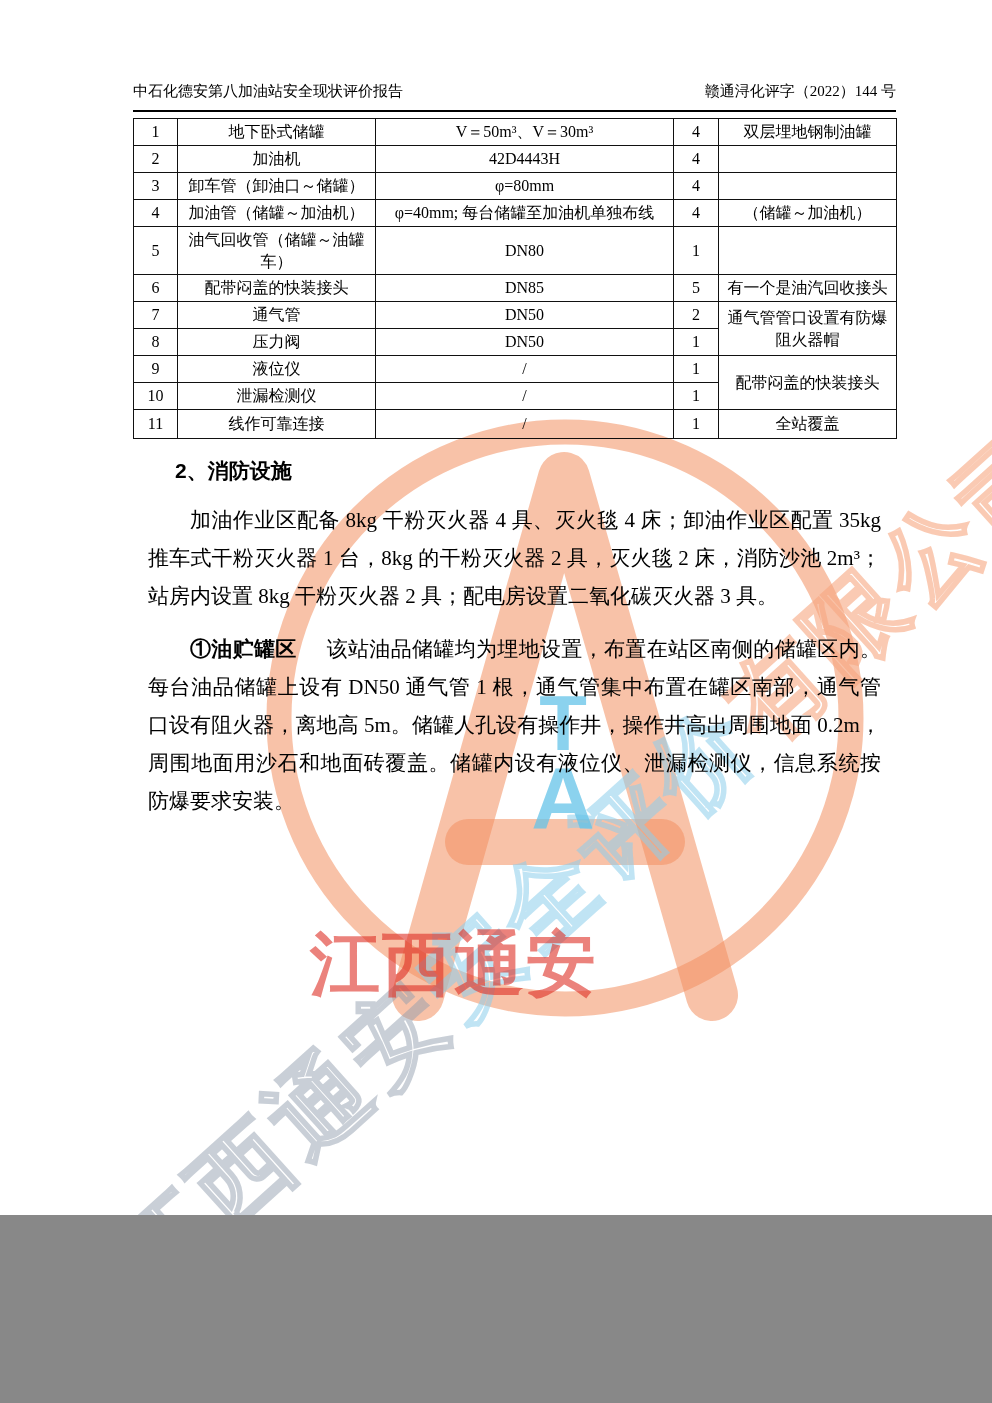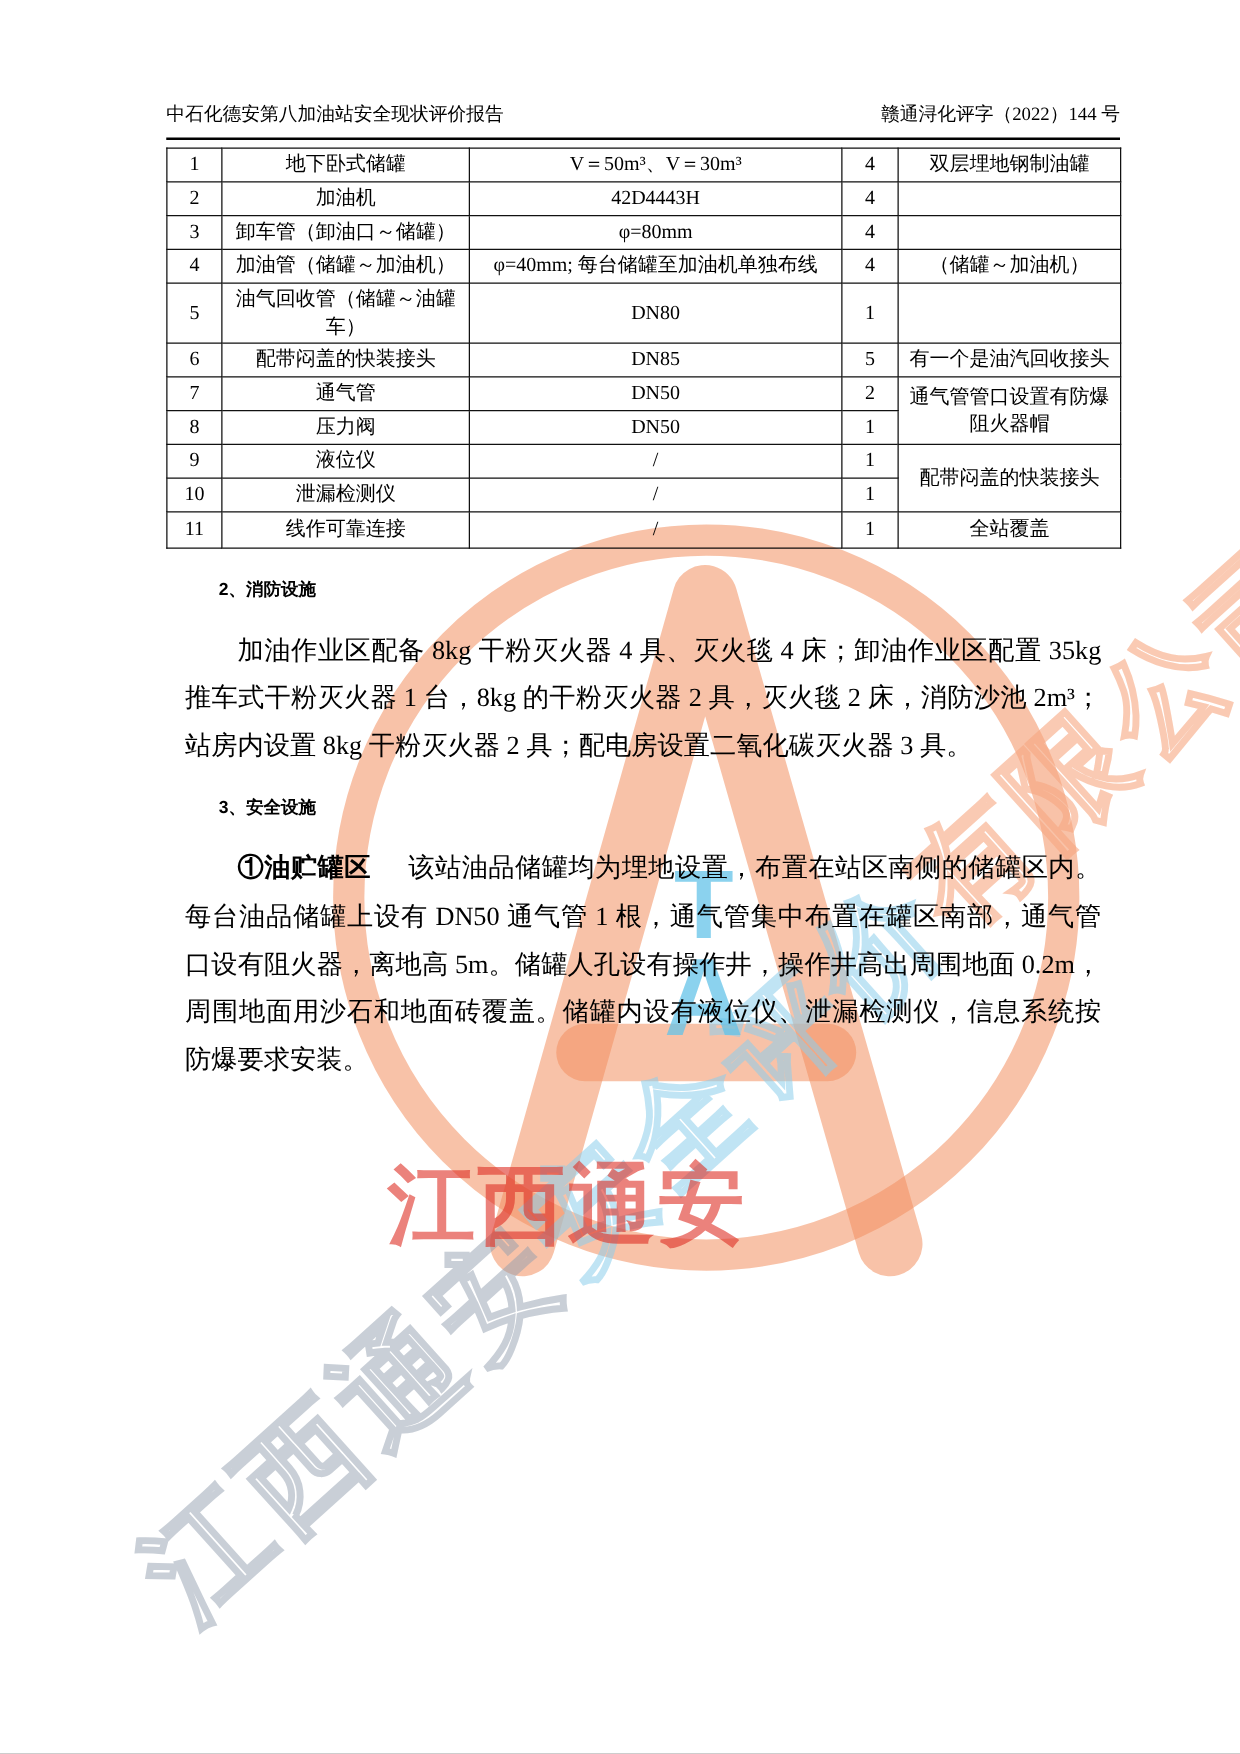--- a/index.html
+++ b/index.html
@@ -1,17 +1,17 @@
 <!DOCTYPE html>
 <html style="--wm-orange: rgba(242,144,96,0.55); --wm-red: rgba(221,46,36,0.60); --wm-blue: rgba(100,195,232,0.75); --wm-gray: rgba(148,160,176,0.50); --wm-lightblue: rgba(140,205,235,0.55); --wm-peach: rgba(246,166,128,0.60);"><head>
 <meta charset="utf-8">
 <style>
   html,body { margin:0; padding:0; background:#888; }
   .page {
-    position:relative; width:992px; height:1403px; margin:0 auto;
+    position:relative; width:992px; height:1215px; margin:0 auto;
     background:#ffffff; color:#000;
     font-family:"Liberation Serif","DejaVu Serif",serif;
     overflow:hidden;
   }
   
   .hdr {
     position:absolute; left:133px; top:82px; width:763px;
     display:flex; justify-content:space-between; align-items:baseline;
     font-size:15px;
   }
@@ -35,21 +35,21 @@
   table.equip tr.last { height:29px; }
   col.c-no{width:44px} col.c-name{width:198px} col.c-spec{width:298px}
   col.c-qty{width:45px} col.c-rem{width:178px}
   
   .body-text {
     position:absolute; left:133px; top:443px; width:763px;
     font-size:21px; line-height:38px; text-align:justify;
   }
   .sec-heading {
     font-family:"Liberation Sans","DejaVu Sans",sans-serif;
-    font-weight:bold; font-size:14px; line-height:30px;
+    font-weight:bold; font-size:21px; line-height:30px;
     margin:12px 0 6px 42px; text-align:left;
   }
   .sec-heading.first { margin-top:13px; }
   p.para { margin:15px; text-indent:42px; }
   span.lead {
     font-family:Liberation Sans, sans-serif;
     font-weight:bold; margin-right:30px;
   }
   
   .page-num {
@@ -183,21 +183,20 @@
         <td>1</td>
         <td>全站覆盖</td>
       </tr>
     </tbody>
   </table>
 
   <div class="body-text">
     <div class="sec-heading first">2、消防设施</div>
     <p class="para">加油作业区配备 8kg 干粉灭火器 4 具、灭火毯 4 床；卸油作业区配置 35kg 推车式干粉灭火器 1 台，8kg 的干粉灭火器 2 具，灭火毯 2 床，消防沙池 2m³；站房内设置 8kg 干粉灭火器 2 具；配电房设置二氧化碳灭火器 3 具。</p>
 
-    <div class="sec-heading">3、安全设施</div>
 
     <p class="para"><span class="lead">①油贮罐区</span><span>该站油品储罐均为埋地设置，布置在站区南侧的储罐区内。每台油品储罐上设有 DN50 通气管 1 根，通气管集中布置在罐区南部，通气管口设有阻火器，离地高 5m。储罐人孔设有操作井，操作井高出周围地面 0.2m，周围地面用沙石和地面砖覆盖。储罐内设有液位仪、泄漏检测仪，信息系统按防爆要求安装。</span></p>
 
 
 
   </div>
 
 
   <div class="wm">
     <svg width="992" height="1403" viewBox="0 0 992 1403">

